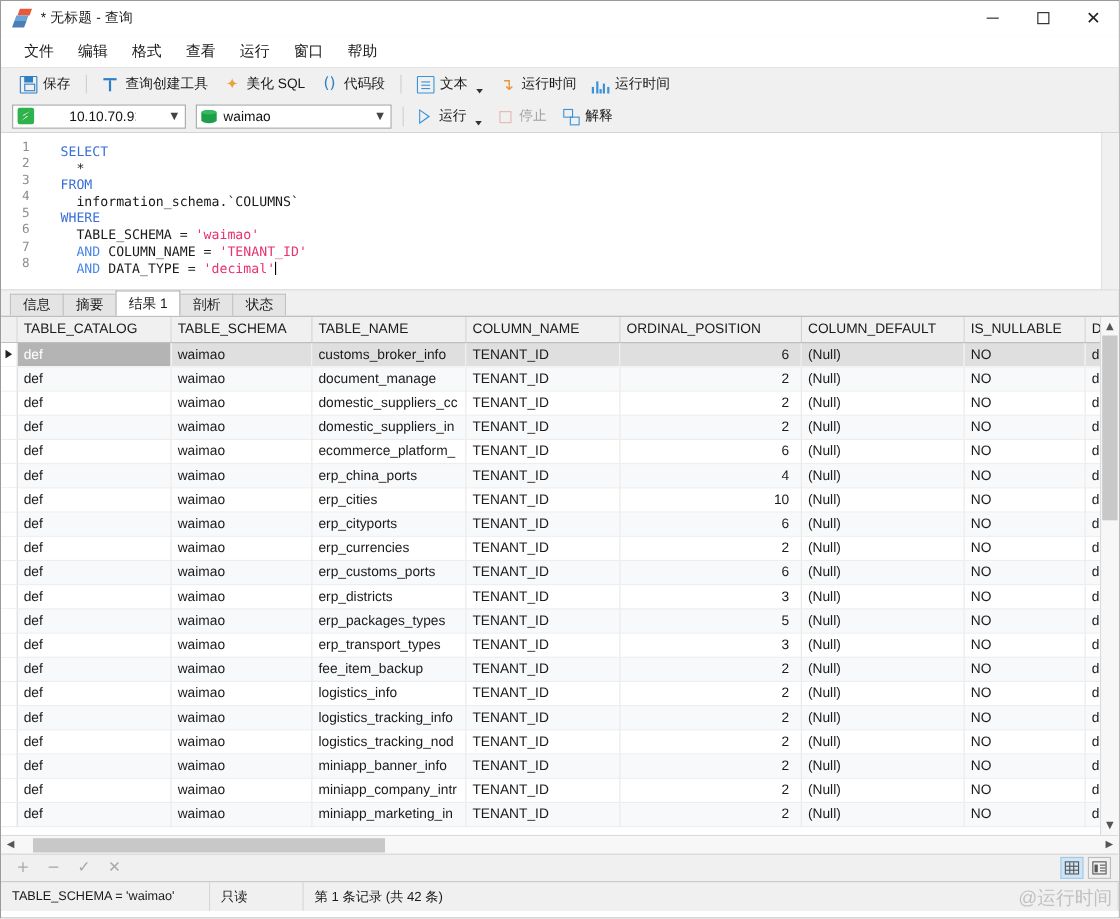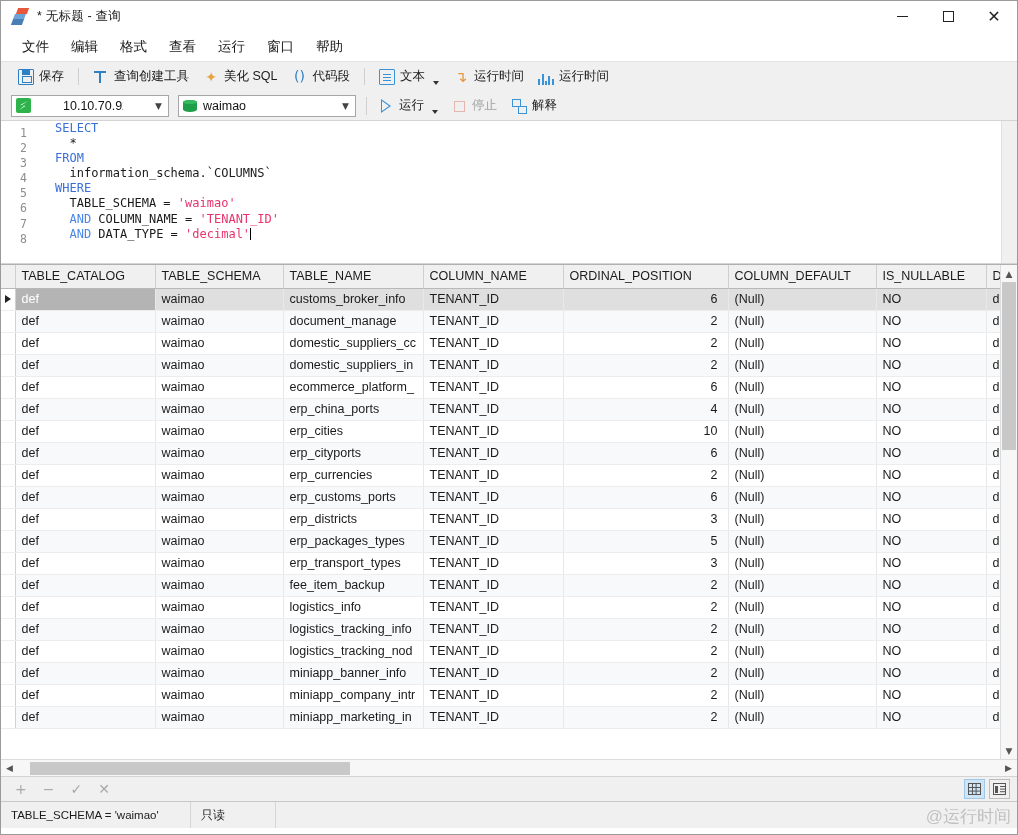--- a/index.html
+++ b/index.html
@@ -112,21 +112,21 @@
     display: flex; position: relative; overflow: hidden;
     border-bottom: 1px solid #d4d4d4;
   }
   .gutter {
     width: 32px; min-width: 32px; background: #ffffff;
     padding-top: 5px; text-align: right; padding-right: 6px;
     font-family: "DejaVu Sans Mono", monospace; font-size: 11.5px; color: #8d8d8d; line-height: 15.1px;
     user-select: none;
   }
   .code {
-    flex: 1; padding-top: 0; padding-left: 22px;
+    flex: 1; padding-top: 10px; padding-left: 22px;
     font-family: "DejaVu Sans Mono", monospace; font-size: 12px; line-height: 15.1px;
     white-space: pre; color: #1a1a1a;
   }
   .kw { color: #3a6fd8; }
   .kw2 { color: #4a86e8; }
   .str { color: #e8336d; }
   .plain { color: #1a1a1a; }
   .caret-bar { display:inline-block; width:1px; height:12px; background:#000; vertical-align:-2px; }
   .ed-scroll-right { position:absolute; right:0; top:0; width:16px; height:100%; background:#f0f0f0; border-left:1px solid #e0e0e0; }
 
@@ -328,20 +328,37 @@
         <div>4</div>
         <div>5</div>
         <div>6</div>
         <div>7</div>
         <div>8</div>
       </div>
     <div class="code" id="code"><div><span class="kw">SELECT</span></div><div>  <span class="plain">*</span></div><div><span class="kw">FROM</span></div><div>  <span class="plain">information_schema.`COLUMNS`</span></div><div><span class="kw">WHERE</span></div><div>  <span class="plain">TABLE_SCHEMA = </span><span class="str">'waimao'</span></div><div>  <span class="kw2">AND </span><span class="plain">COLUMN_NAME = </span><span class="str">'TENANT_ID'</span></div><div>  <span class="kw2">AND </span><span class="plain">DATA_TYPE = </span><span class="str">'decimal'</span><span class="caret-bar"></span></div></div>
     <div class="ed-scroll-right"></div>
   </div>
 
+  <div class="tabs" id="result-tabs">
+      <div class="tab">
+        <span>信息</span>
+      </div>
+      <div class="tab">
+        <span>摘要</span>
+      </div>
+      <div class="tab active">
+        <span>结果 1</span>
+      </div>
+      <div class="tab">
+        <span>剖析</span>
+      </div>
+      <div class="tab">
+        <span>状态</span>
+      </div>
+    </div>
 
   <div class="grid-area">
     <div class="grid-scroll">
       <div style="flex:1; overflow:hidden;">
         <table class="grid">
           <colgroup id="grid-colgroup">
               <col style="width: 14px;">
               <col style="width: 140px;">
               <col style="width: 128px;">
               <col style="width: 140px;">
@@ -617,16 +634,17 @@
         <div class="vt-btn off">
             <span class="form-glyph"></span>
           </div>
       </div>
     </div>
   </div>
 
   <div class="statusbar">
     <div class="sb-cell sb-where">TABLE_SCHEMA = 'waimao'</div>
     <div class="sb-cell sb-ro">只读</div>
+    <div class="sb-cell sb-rec">第 1 条记录 (共 42 条)</div>
     <div class="watermark">@运行时间</div>
   </div>
   <div class="bottom-edge"></div>
 </div>
 
 </body></html>

